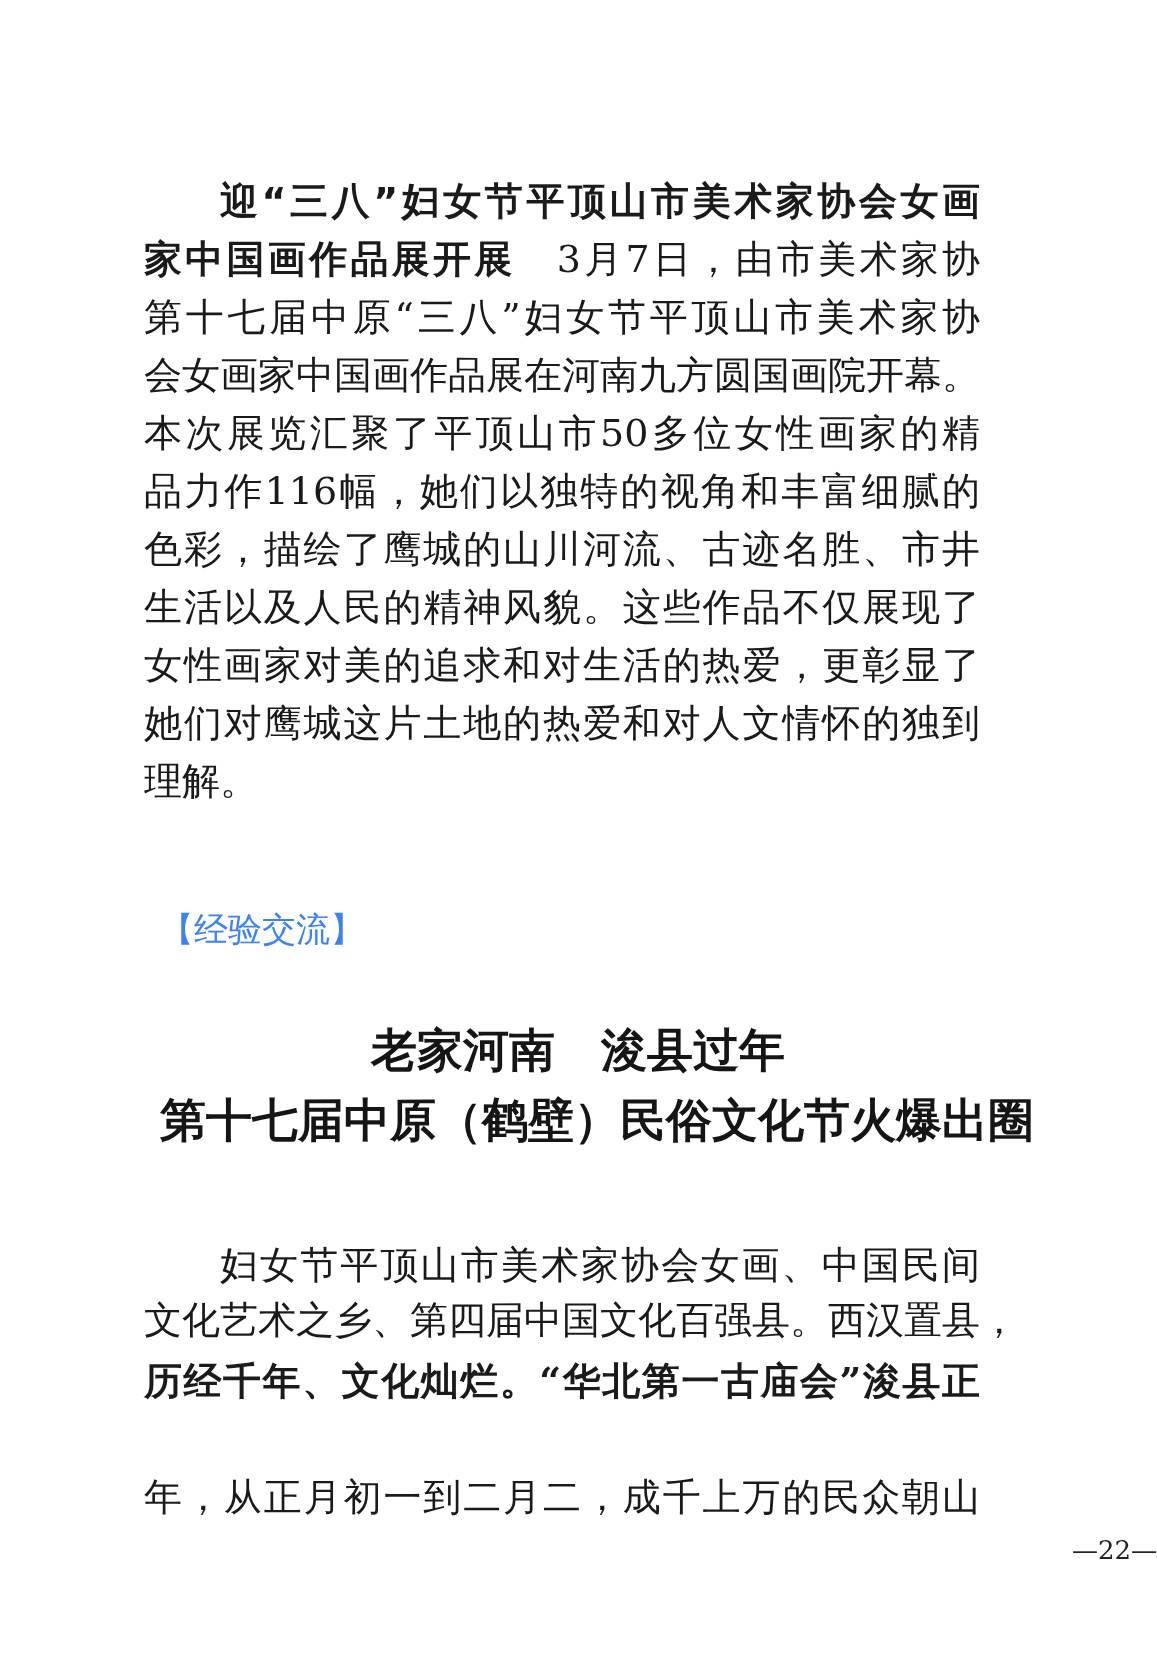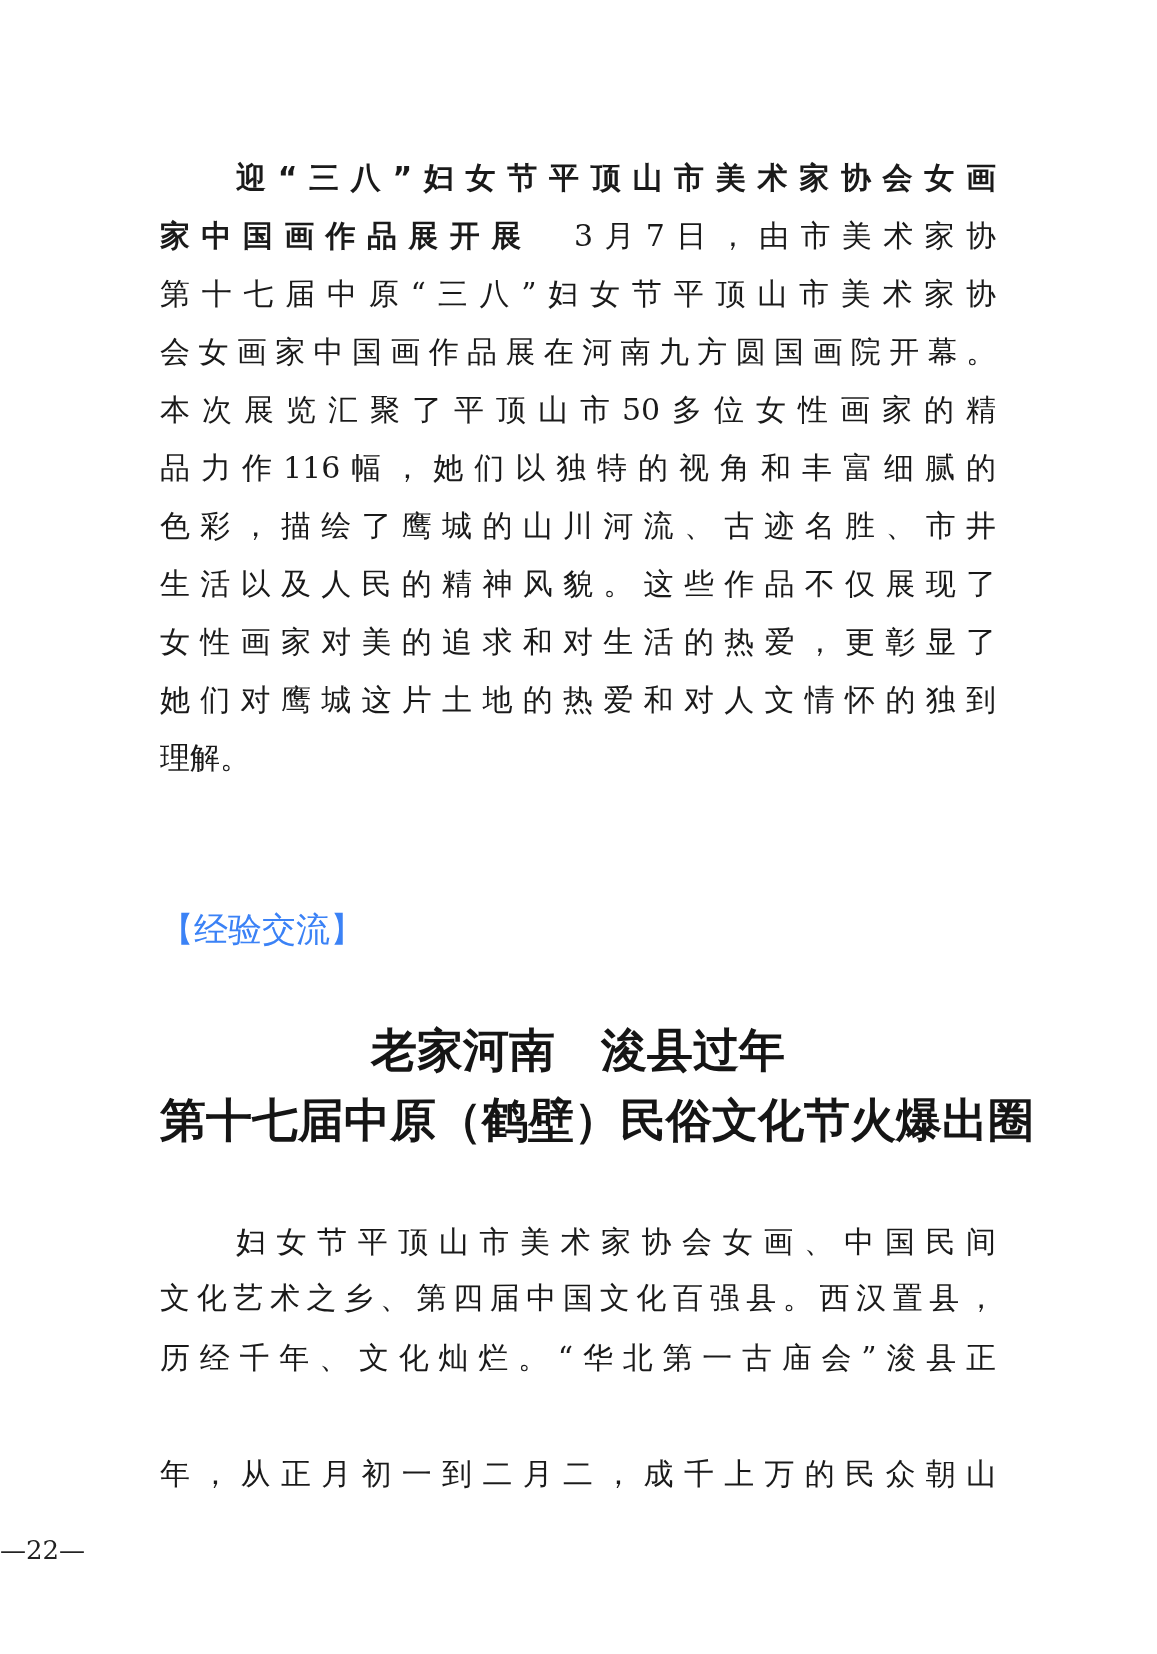--- a/index.html
+++ b/index.html
@@ -15,30 +15,31 @@
       color: #1a1a1a;
     }
     .page {
       position: absolute;
       left: 0; top: 0;
       width: 1157px;
       height: 1654px;
     }
     .line {
       position: absolute;
-      left: 160px;
+      left: 144px;
       width: 836px;
       height: 58px;
       line-height: 58px;
-      font-size: 30px;
+      font-size: 38px;
       white-space: nowrap;
       font-family: "DejaVu Serif", "Liberation Serif", serif;
       text-align: justify;
       text-align-last: justify;
       letter-spacing: 0;
+      margin-top: 23px;
     }
     .line.last {
       text-align-last: left;
     }
     .line.indent {
       padding-left: 76px;
       width: 760px;
     }
     .bold-lead {
       font-family: "DejaVu Sans", "Liberation Sans", sans-serif;
@@ -65,21 +66,21 @@
       color: #151515;
       white-space: nowrap;
     }
     .title.t1 { top: 1020px; }
     .title.t2 { top: 1090px; }
     .page-number {
       position: absolute;
       left: 0;
       width: 1157px;
       top: 1530px;
-      text-align: left;
+      text-align: right;
       font-family: "DejaVu Serif", "Liberation Serif", serif;
       font-size: 26px;
       line-height: 40px;
       color: #222;
     }
   </style>
 </head>
 <body>
 
 <div class="page">
@@ -100,18 +101,18 @@
   <div class="line" style="top:671px;">她们对鹰城这片土地的热爱和对人文情怀的独到</div>
   <div class="line last" style="top:729px;">理解。</div>
 
   <div class="section-tag">【经验交流】</div>
 
   <div class="title t1">老家河南　浚县过年</div>
   <div class="title t2">第十七届中原（鹤壁）民俗文化节火爆出圈</div>
 
   <div class="line indent" style="top:1213px;">妇女节平顶山市美术家协会女画、中国民间</div>
   <div class="line" style="top:1271px;font-family:Liberation Mono, monospace;">文化艺术之乡、第四届中国文化百强县。西汉置县，</div>
-  <div class="line" style="top:1329px;">历经千年、文化灿烂。“华北第一古庙会”浚县正</div>
+  <div class="line" style="top:1329px;font-weight:bold;">历经千年、文化灿烂。“华北第一古庙会”浚县正</div>
   <div class="line" style="top:1445px;">年，从正月初一到二月二，成千上万的民众朝山</div>
 
   <div class="page-number">—22—</div>
 
 </div>
 
 </body></html>

